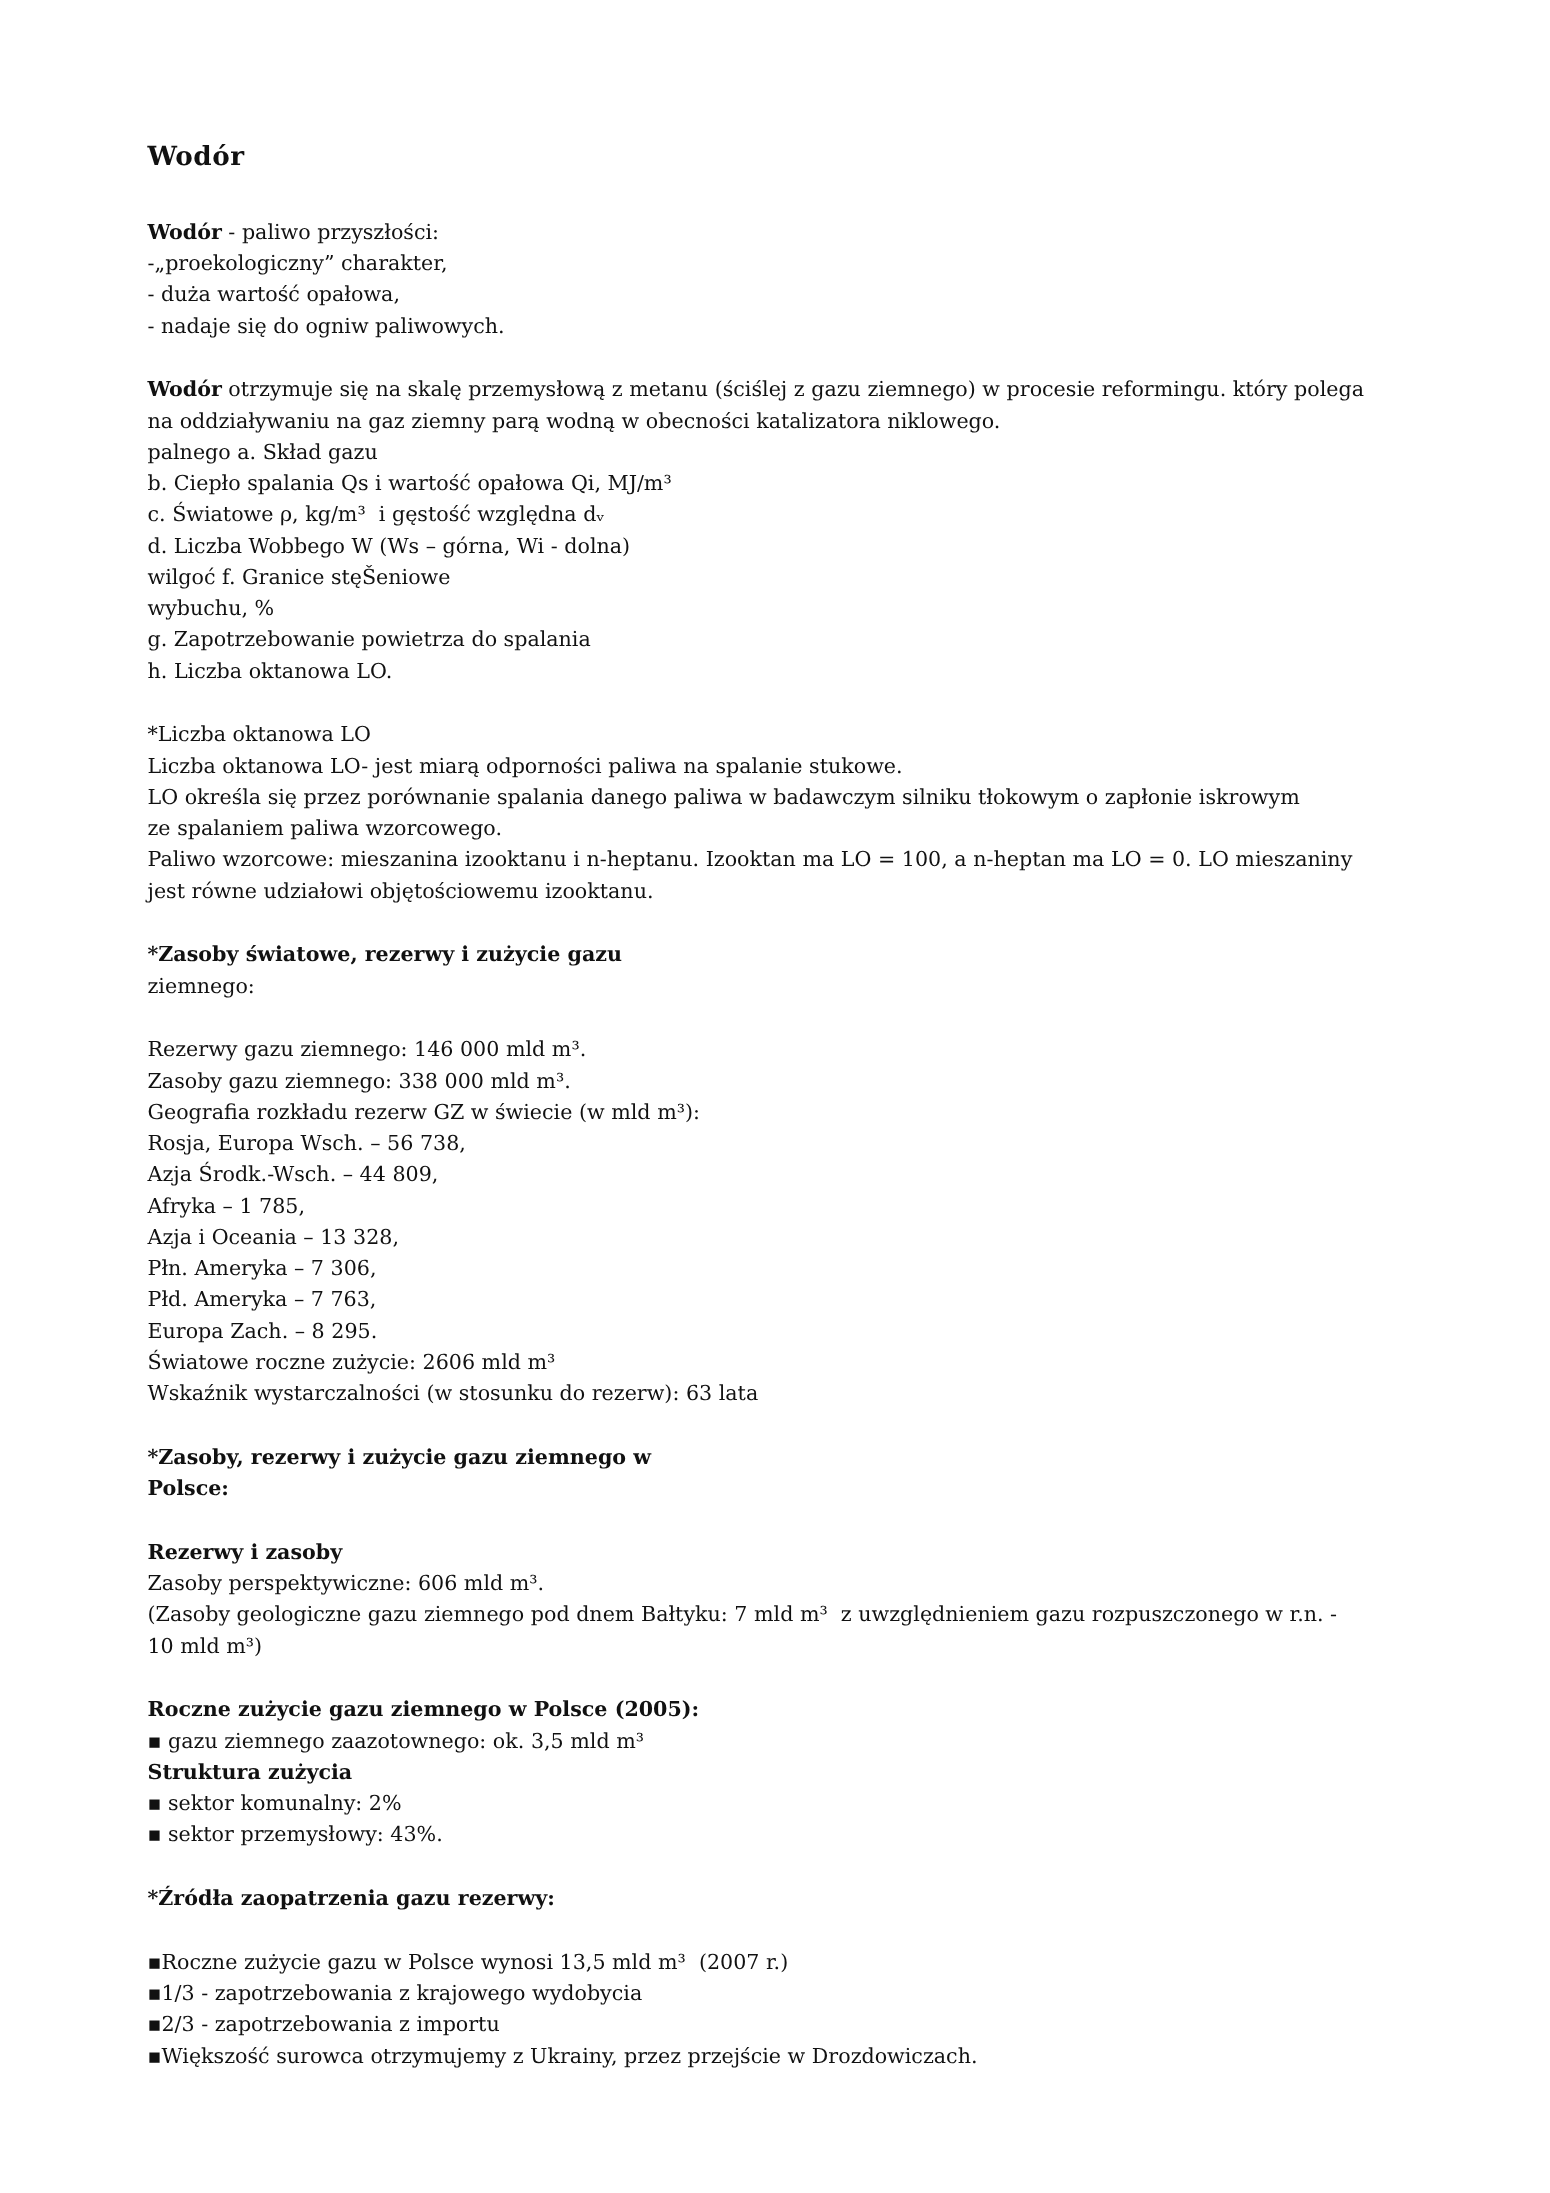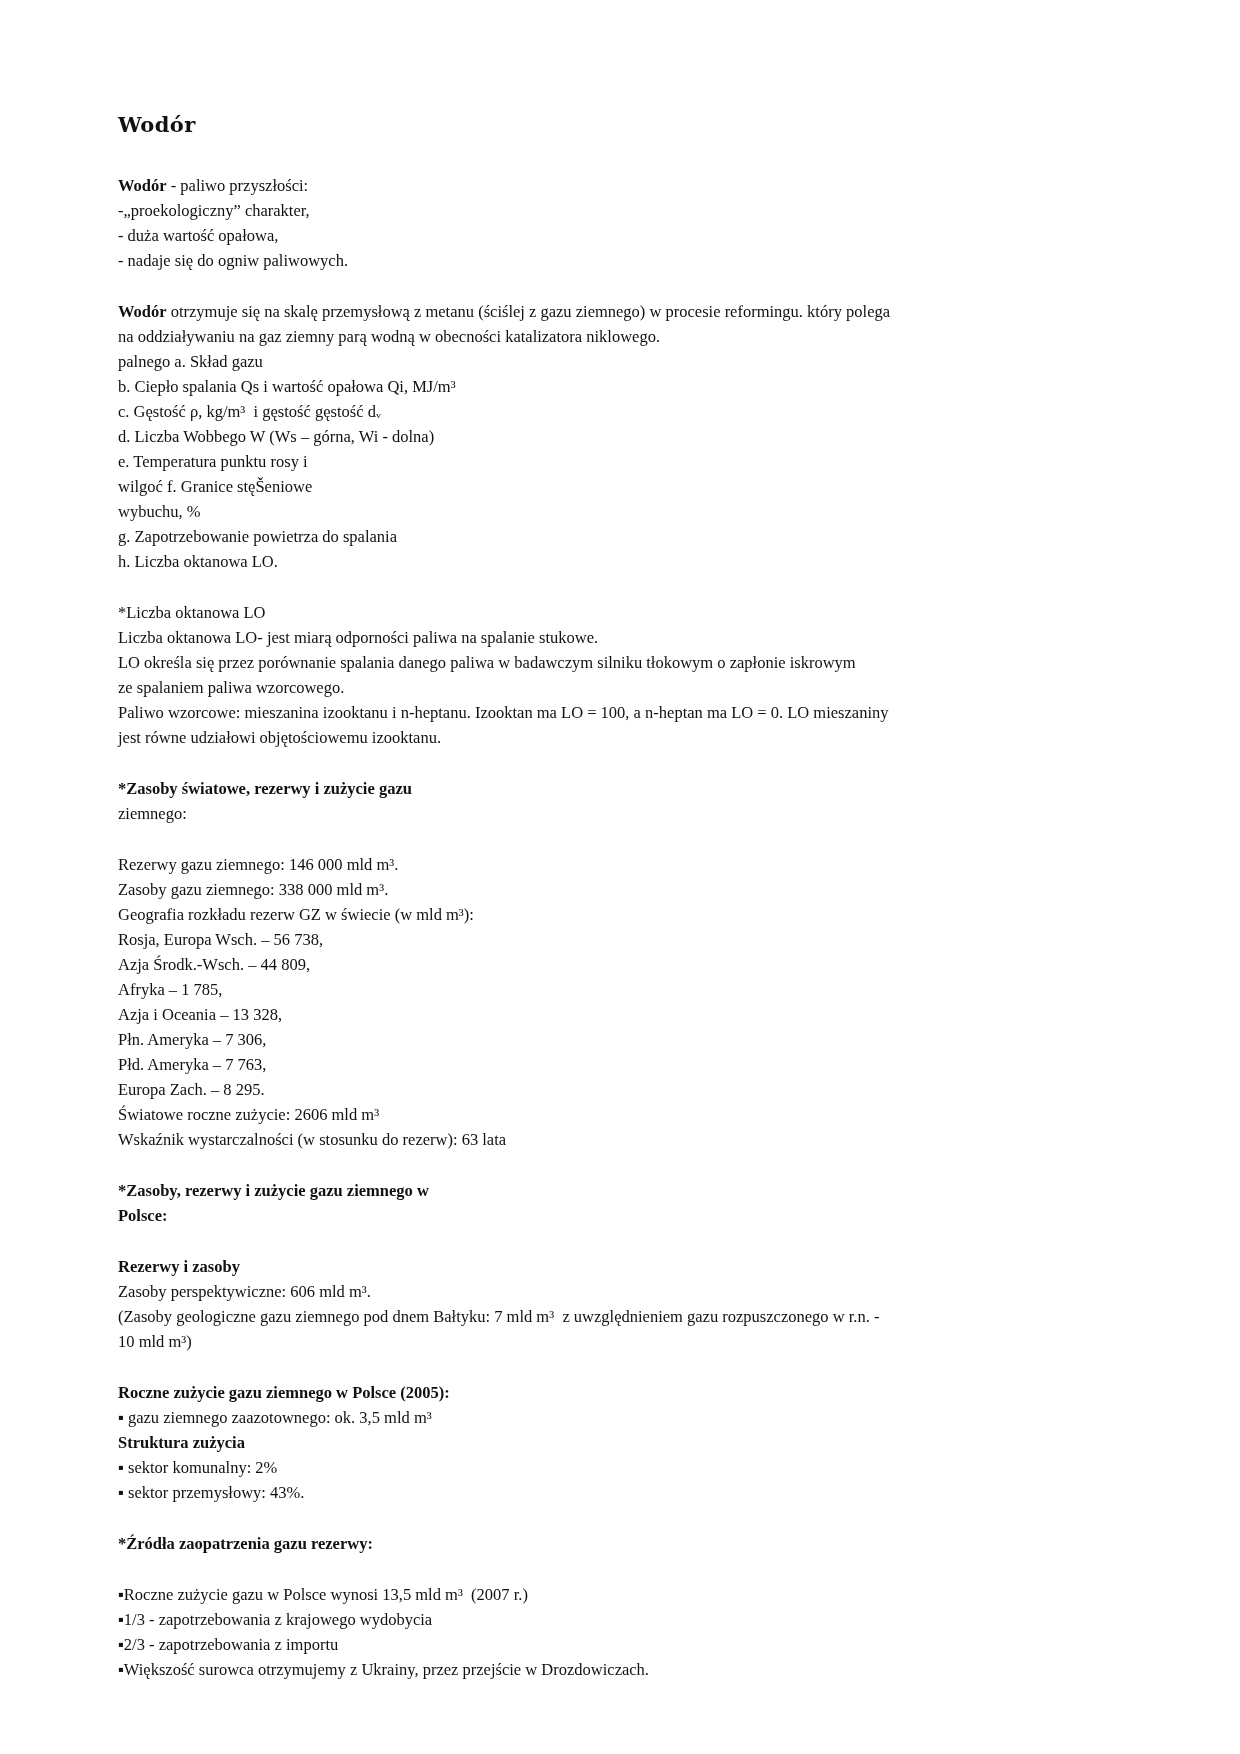--- a/index.html
+++ b/index.html
@@ -23,21 +23,20 @@
   h1.doc-title {
     font-family: "DejaVu Serif", "Liberation Serif", serif;
     font-size: 21px;
     font-weight: bold;
     letter-spacing: 0.4px;
     margin: 0 0 36px 0;
     padding: 0;
   }
   .block {
     margin: 0 0 26px 0;
-    font-family: Liberation Serif, serif;
   }
   .line {
     font-size: 16.5px;
     line-height: 25px;
     margin: 0;
     padding: 0;
     white-space: pre-wrap;
   }
   .b { font-weight: bold; }
 </style>
@@ -53,23 +52,22 @@
     <p class="line">-„proekologiczny” charakter,</p>
     <p class="line">- duża wartość opałowa,</p>
     <p class="line">- nadaje się do ogniw paliwowych.</p>
   </div>
 
   <div class="block">
     <p class="line"><span class="b">Wodór</span><span> otrzymuje się na skalę przemysłową z metanu (ściślej z gazu ziemnego) w procesie reformingu. który polega</span></p>
     <p class="line">na oddziaływaniu na gaz ziemny parą wodną w obecności katalizatora niklowego.</p>
     <p class="line">palnego a. Skład gazu</p>
     <p class="line">b. Ciepło spalania Qs i wartość opałowa Qi, MJ/m³</p>
-    <p class="line">c. Gęstość ρ, kg/m³  i gęstość gęstość dᵥ</p>
+    <p class="line">c. Światowe ρ, kg/m³  i gęstość względna dᵥ</p>
     <p class="line">d. Liczba Wobbego W (Ws – górna, Wi - dolna)</p>
-    <p class="line">e. Temperatura punktu rosy i</p>
     <p class="line">wilgoć f. Granice stęŠeniowe</p>
     <p class="line">wybuchu, %</p>
     <p class="line">g. Zapotrzebowanie powietrza do spalania</p>
     <p class="line">h. Liczba oktanowa LO.</p>
   </div>
 
   <div class="block">
     <p class="line">*Liczba oktanowa LO</p>
     <p class="line">Liczba oktanowa LO- jest miarą odporności paliwa na spalanie stukowe.</p>
     <p class="line">LO określa się przez porównanie spalania danego paliwa w badawczym silniku tłokowym o zapłonie iskrowym</p>

